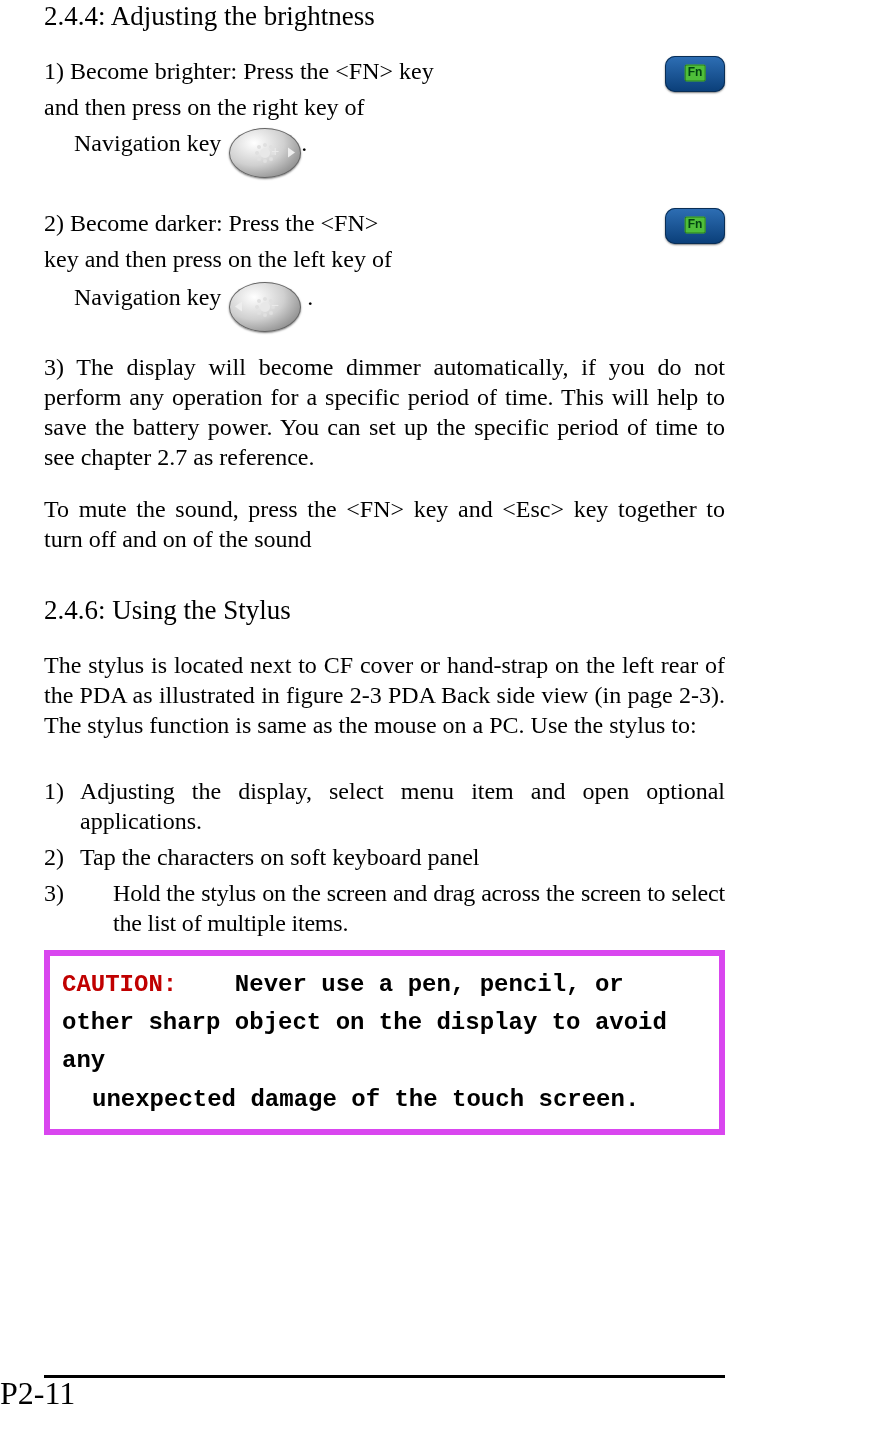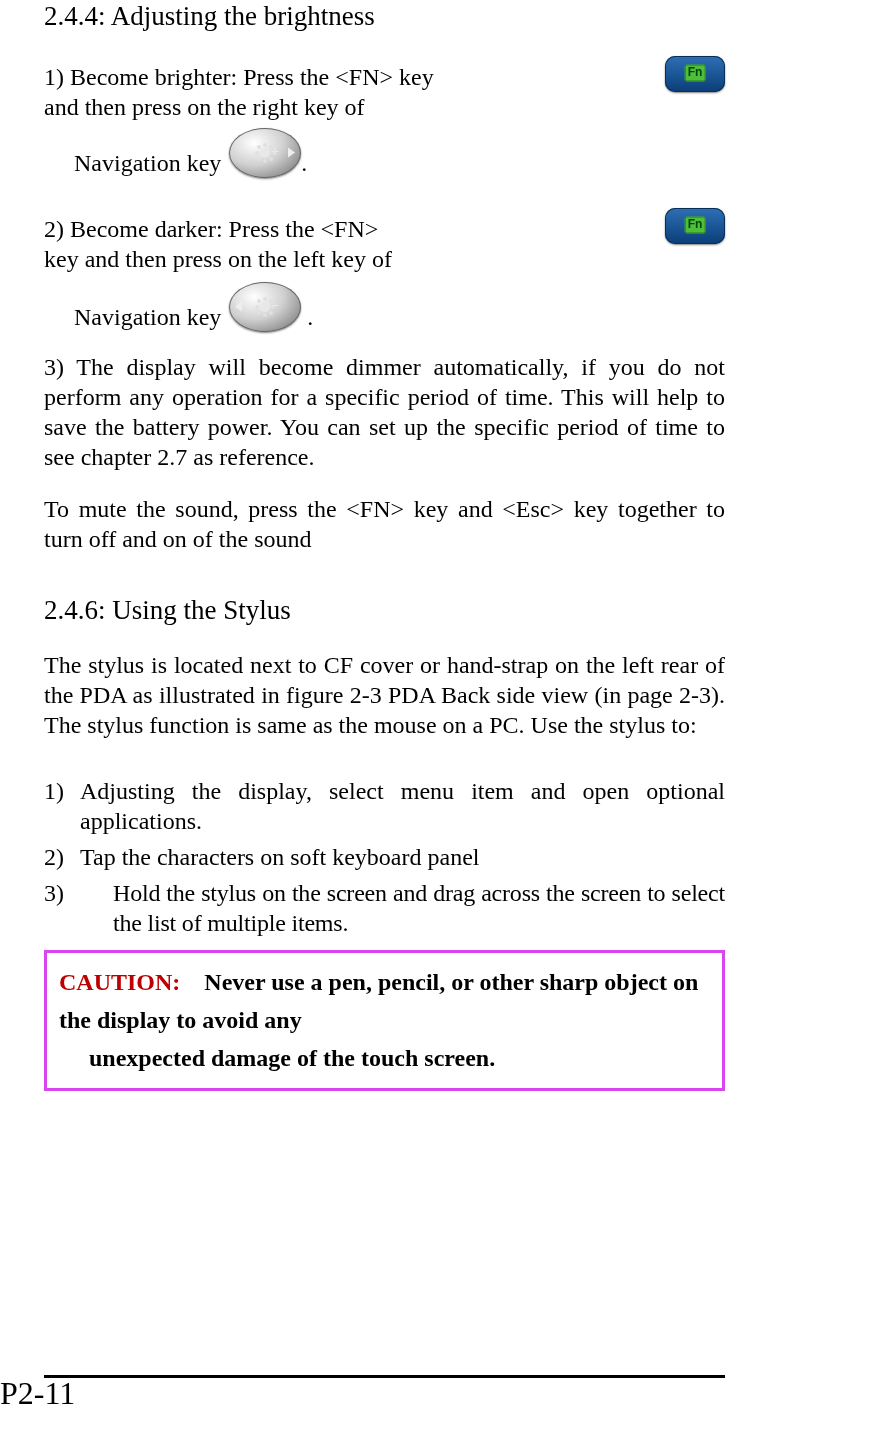--- a/index.html
+++ b/index.html
@@ -42,24 +42,25 @@
     margin-bottom: 6px;
   }
   .numlist .num {
     width: 36px;
     flex: none;
   }
   .numlist .txt {
     flex: 1;
   }
   .caution-box {
-    border: 3px solid #d946ef;
+    border: 6px solid #d946ef;
     padding: 10px 12px 10px 12px;
     margin-top: 8px;
     line-height: 1.6;
+    font-family: Liberation Mono, monospace;
   }
   .caution-label {
     color: #c00000;
   }
   .caution-body {
     font-weight: bold;
     text-align: justify;
   }
   .caution-body .line2 {
     padding-left: 30px;
@@ -144,21 +145,21 @@
   }
   .footer {
     position: absolute;
     left: 0; right: 0;
     bottom: 20px;
     text-align: left;
     font-size: 32px;
   }
   .flowline {
     display: flex;
-    align-items: flex-end;
+    align-items: flex-start;
     flex-wrap: wrap;
     gap: 0;
     text-align: justify;
   }
   .flowline.justify {
     justify-content: space-between;
   }
   .mb30 { margin-bottom: 30px; }
 </style>
 </head>

